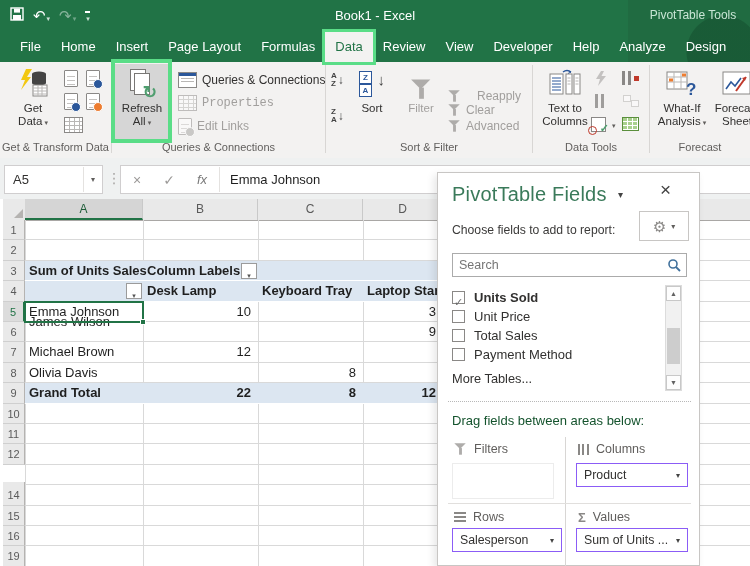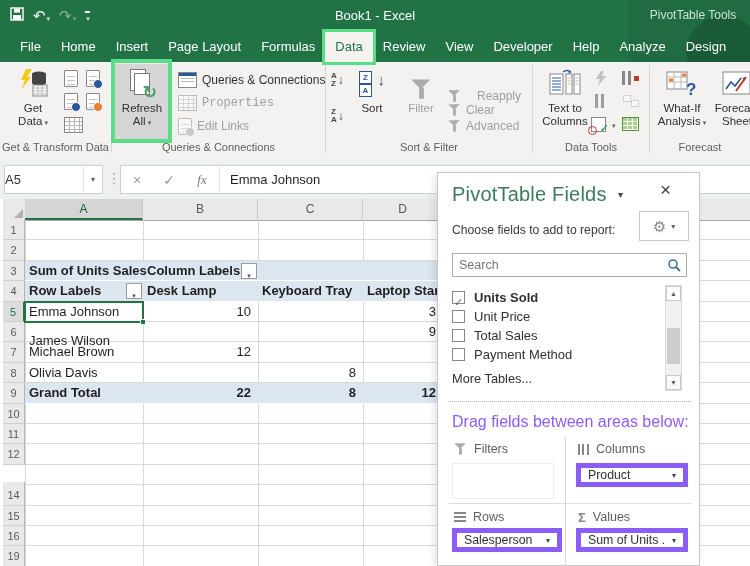--- a/index.html
+++ b/index.html
@@ -58,26 +58,26 @@
   .dv-ic{position:relative;width:13px;height:13px;border:1px solid #8a8886;background:#fff;}
   .dv-ic .ck{position:absolute;right:-4px;bottom:-4px;color:#4f9e6f;font-size:11px;font-weight:bold;}
   .dv-ic .no{position:absolute;left:-4px;bottom:-4px;width:7px;height:7px;border:1.5px solid #c0392b;border-radius:50%;}
   .rel-ic{position:relative;width:16px;height:12px;}
   .rel-ic i{position:absolute;width:6px;height:5px;border:1px solid #b3b1af;background:#fff;}
   .bars-ic{width:12px;height:14px;background:repeating-linear-gradient(to right,#8a8886 0 3px,transparent 3px 6px);}
 
   
   .fbar{position:absolute;left:0;top:158px;width:750px;height:41px;background:#eff1f1;border-bottom:1px solid #c8c6c4;}
   .namebox{position:absolute;left:4px;top:7px;width:97px;height:27px;background:#fff;border:1px solid #d0cecf;display:flex;align-items:center;font-size:13px;color:#323130;}
-  .namebox .nbtext{flex:1;}
+  .namebox .nbtext{padding-left:8px;flex:1;}
   .namebox .nbcaret{width:18px;text-align:center;font-size:8px;color:#605e5c;border-left:1px solid #e4e2e0;line-height:25px;}
   .fdots{position:absolute;left:107px;top:8px;font-size:14px;color:#a5a3a1;letter-spacing:0;line-height:25px;}
   .fwhite{position:absolute;left:120px;top:7px;width:630px;height:27px;background:#fff;border:1px solid #d0cecf;display:flex;align-items:center;}
   .fx-x,.fx-ok{width:32px;text-align:center;color:#9c9a98;font-size:14px;}
-  .fx-fx{width:34px;text-align:center;color:#7a7a7a;font-size:13px;font-style:italic;font-family:Liberation Serif, serif;}
+  .fx-fx{width:34px;text-align:center;color:#7a7a7a;font-size:13px;font-style:italic;font-family:Liberation Sans, sans-serif;}
   .fdiv{width:1px;height:25px;background:#e4e2e0;margin-right:10px;}
   .fcontent{font-size:13px;color:#1f1f1f;}
 
   
   .sheet{position:absolute;left:0;top:199px;width:750px;height:367px;background:#fff;overflow:hidden;}
   .hdrstrip{position:absolute;left:3px;top:0;width:747px;height:21px;background:#e9e9e9;border-bottom:1px solid #a9a7a5;}
   .corner{position:absolute;left:3px;top:0;width:22px;height:21px;background:#e9e9e9;border-right:1px solid #c2c0be;border-bottom:1px solid #a9a7a5;}
   .corner::after{content:"";position:absolute;right:2px;bottom:2px;border-left:9px solid transparent;border-bottom:9px solid #b5b3b1;}
   .ch{position:absolute;top:0;height:21px;line-height:21px;text-align:center;font-size:12px;color:#5a5a5a;border-right:1px solid #c9c9c9;box-sizing:border-box;}
   .ch.selcol{background:#d5d5d5;color:#1e5c38;border-bottom:2px solid #217346;}
@@ -110,26 +110,26 @@
   .frow{position:absolute;left:0;height:18px;display:flex;align-items:center;gap:9px;}
   .cb{width:13px;height:13px;border:1px solid #8a8886;background:#fff;box-sizing:border-box;text-align:center;}
   .cb .mark{font-size:11px;line-height:11px;color:#6a6a6a;}
   .flabel{font-size:13px;color:#323130;}
   .flabel.bold{font-weight:bold;}
   .p-more{position:absolute;left:0;top:86px;font-size:12.8px;color:#323130;}
   .p-scroll{position:absolute;left:213px;top:0;width:17px;height:106px;background:#f1f1f1;border:1px solid #dcdcdc;box-sizing:border-box;}
   .sarr{position:absolute;left:0;width:15px;height:15px;background:#fdfdfd;border:1px solid #c8c8c8;box-sizing:border-box;text-align:center;font-size:7px;color:#606060;line-height:13px;}
   .sthumb{position:absolute;left:1px;top:42px;width:13px;height:36px;background:#cdcdcd;}
   .p-dots{position:absolute;left:10px;top:228px;width:243px;border-top:1px dotted #b8b8b8;}
-  .p-drag{position:absolute;left:14px;top:240px;font-size:16px;color:#8b5cf6;}
+  .p-drag{position:absolute;left:14px;top:240px;font-size:13px;color:#14532d;}
   .a-vdiv{position:absolute;left:127px;top:264px;width:1px;height:130px;background:#d8d6d4;}
   .a-hdiv{position:absolute;left:10px;top:330px;width:243px;height:1px;background:#e1dfdd;}
   .a-head{position:absolute;height:16px;display:flex;align-items:center;gap:7px;font-size:12.5px;color:#605e5c;}
   .a-zone{position:absolute;background:#fff;border:1px solid #ececec;box-sizing:border-box;}
-  .pill{position:absolute;height:24px;background:#fff;border:5px solid #8b5cf6;box-sizing:border-box;display:flex;align-items:center;font-size:12.3px;color:#323130;}
+  .pill{position:absolute;height:24px;background:#fff;border:1px solid #8b5cf6;box-sizing:border-box;display:flex;align-items:center;font-size:12.3px;color:#323130;}
   .pill .ptext{flex:1;padding-left:7px;white-space:nowrap;overflow:hidden;}
   .pill .pcaret{width:18px;text-align:center;font-size:8px;color:#444;}
   .cols-ic{width:11px;height:11px;background:repeating-linear-gradient(to right,#8a8886 0 2px,transparent 2px 4.5px);}
   .rows-ic{width:12px;height:10px;background:repeating-linear-gradient(to bottom,#8a8886 0 2px,transparent 2px 4px);}
   .sig-ic{font-size:13px;color:#8a8886;font-weight:bold;line-height:13px;}
   .fun.tiny{transform:scale(.95);}
 
   
   .ann{position:absolute;border:4px solid #5add87;box-sizing:border-box;z-index:30;pointer-events:none;}
 </style>
@@ -431,29 +431,28 @@
       <div class="rh" style="top: 225px; height: 20.4px; line-height: 20.4px;">11</div>
       <div class="rh" style="top: 245.4px; height: 20.4px; line-height: 20.4px;">12</div>
       <div class="rh" style="top: 265.8px; height: 20.4px; line-height: 20.4px; margin-top: 17px;">13</div>
       <div class="rh" style="top: 286.2px; height: 20.4px; line-height: 20.4px;">14</div>
       <div class="rh" style="top: 306.6px; height: 20.4px; line-height: 20.4px;">15</div>
       <div class="rh" style="top: 327px; height: 20.4px; line-height: 20.4px;">16</div>
       <div class="rh" style="top: 347.4px; height: 20.4px; line-height: 20.4px;">19</div>
       <div class="cell bold" style="left: 25px; width: 118px; top: 61.8px; height: 20.4px; line-height: 20.4px;">Sum of Units Sales</div>
       <div class="cell bold" style="left: 143px; width: 115px; top: 61.8px; height: 20.4px; line-height: 20.4px;">Column Labels</div>
       <div class="dd" style="left: 241px; top: 63.8px;"><span>▾</span></div>
-      <div class="cell bold" style="left: 25px; width: 118px; top: 82.2px; height: 20.4px; line-height: 20.4px;">Row Labels</div>
       <div class="dd" style="left: 126px; top: 84.2px;"><span>▾</span></div>
       <div class="cell bold" style="left: 143px; width: 115px; top: 82.2px; height: 20.4px; line-height: 20.4px;">Desk Lamp</div>
       <div class="cell bold" style="left: 258px; width: 105px; top: 82.2px; height: 20.4px; line-height: 20.4px;">Keyboard Tray</div>
       <div class="cell bold" style="left: 363px; width: 80px; top: 82.2px; height: 20.4px; line-height: 20.4px;">Laptop Stand</div>
       <div class="cell" style="left: 25px; width: 118px; top: 102.6px; height: 20.4px; line-height: 20.4px;">Emma Johnson</div>
       <div class="cell num" style="left: 143px; width: 115px; top: 102.6px; height: 20.4px; line-height: 20.4px;">10</div>
       <div class="cell num" style="left: 363px; width: 80px; top: 102.6px; height: 20.4px; line-height: 20.4px;">3</div>
-      <div class="cell" style="left: 25px; width: 118px; top: 132px; height: 20.4px; line-height: 20.4px;">James Wilson</div>
+      <div class="cell" style="left: 25px; width: 118px; top: 113px; height: 20.4px; line-height: 20.4px;">James Wilson</div>
       <div class="cell num" style="left: 363px; width: 80px; top: 123px; height: 20.4px; line-height: 20.4px;">9</div>
       <div class="cell" style="left: 25px; width: 118px; top: 143.4px; height: 20.4px; line-height: 20.4px;">Michael Brown</div>
       <div class="cell num" style="left: 143px; width: 115px; top: 143.4px; height: 20.4px; line-height: 20.4px;">12</div>
       <div class="cell" style="left: 25px; width: 118px; top: 163.8px; height: 20.4px; line-height: 20.4px;">Olivia Davis</div>
       <div class="cell num" style="left: 258px; width: 105px; top: 163.8px; height: 20.4px; line-height: 20.4px;">8</div>
       <div class="cell bold" style="left: 25px; width: 118px; top: 184.2px; height: 20.4px; line-height: 20.4px;">Grand Total</div>
       <div class="cell bold num" style="left: 143px; width: 115px; top: 184.2px; height: 20.4px; line-height: 20.4px;">22</div>
       <div class="cell bold num" style="left: 258px; width: 105px; top: 184.2px; height: 20.4px; line-height: 20.4px;">8</div>
       <div class="cell bold num" style="left: 363px; width: 80px; top: 184.2px; height: 20.4px; line-height: 20.4px;">12</div>
       <div class="selbox" style="left: 24px; top: 101.6px; width: 120px; height: 22.4px;"></div>

